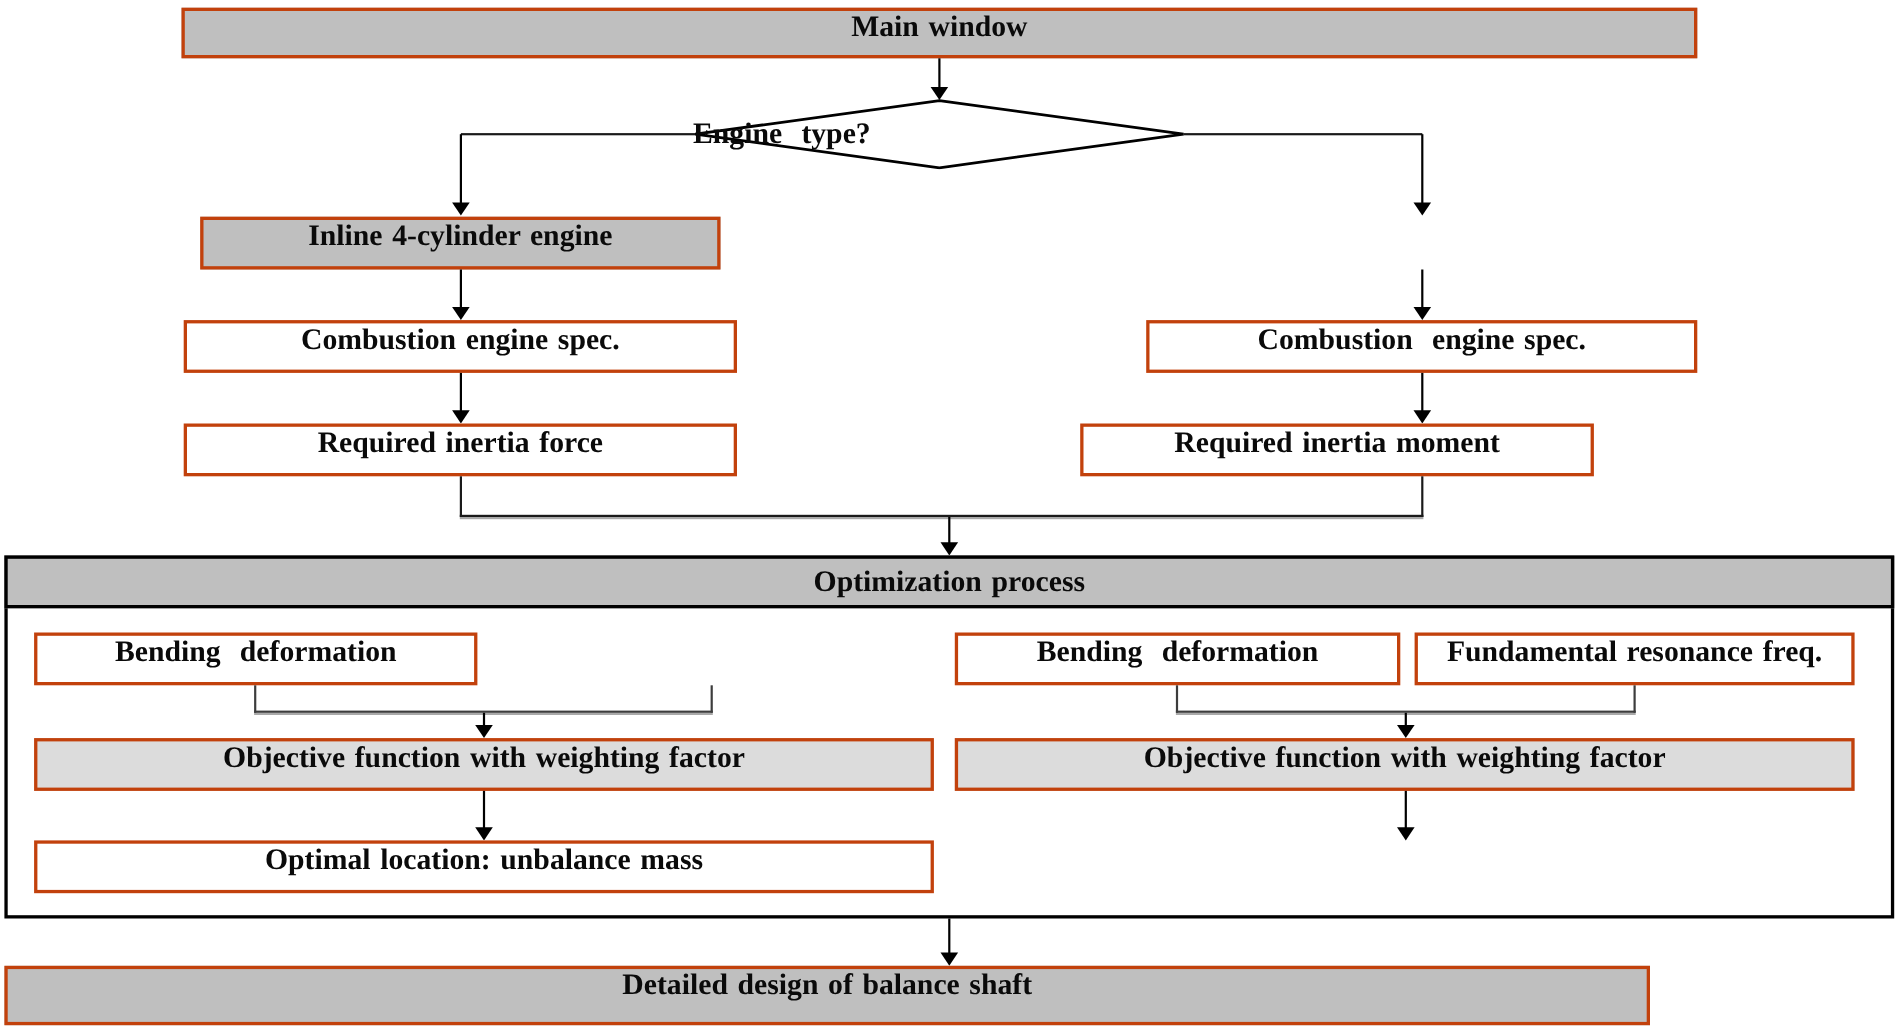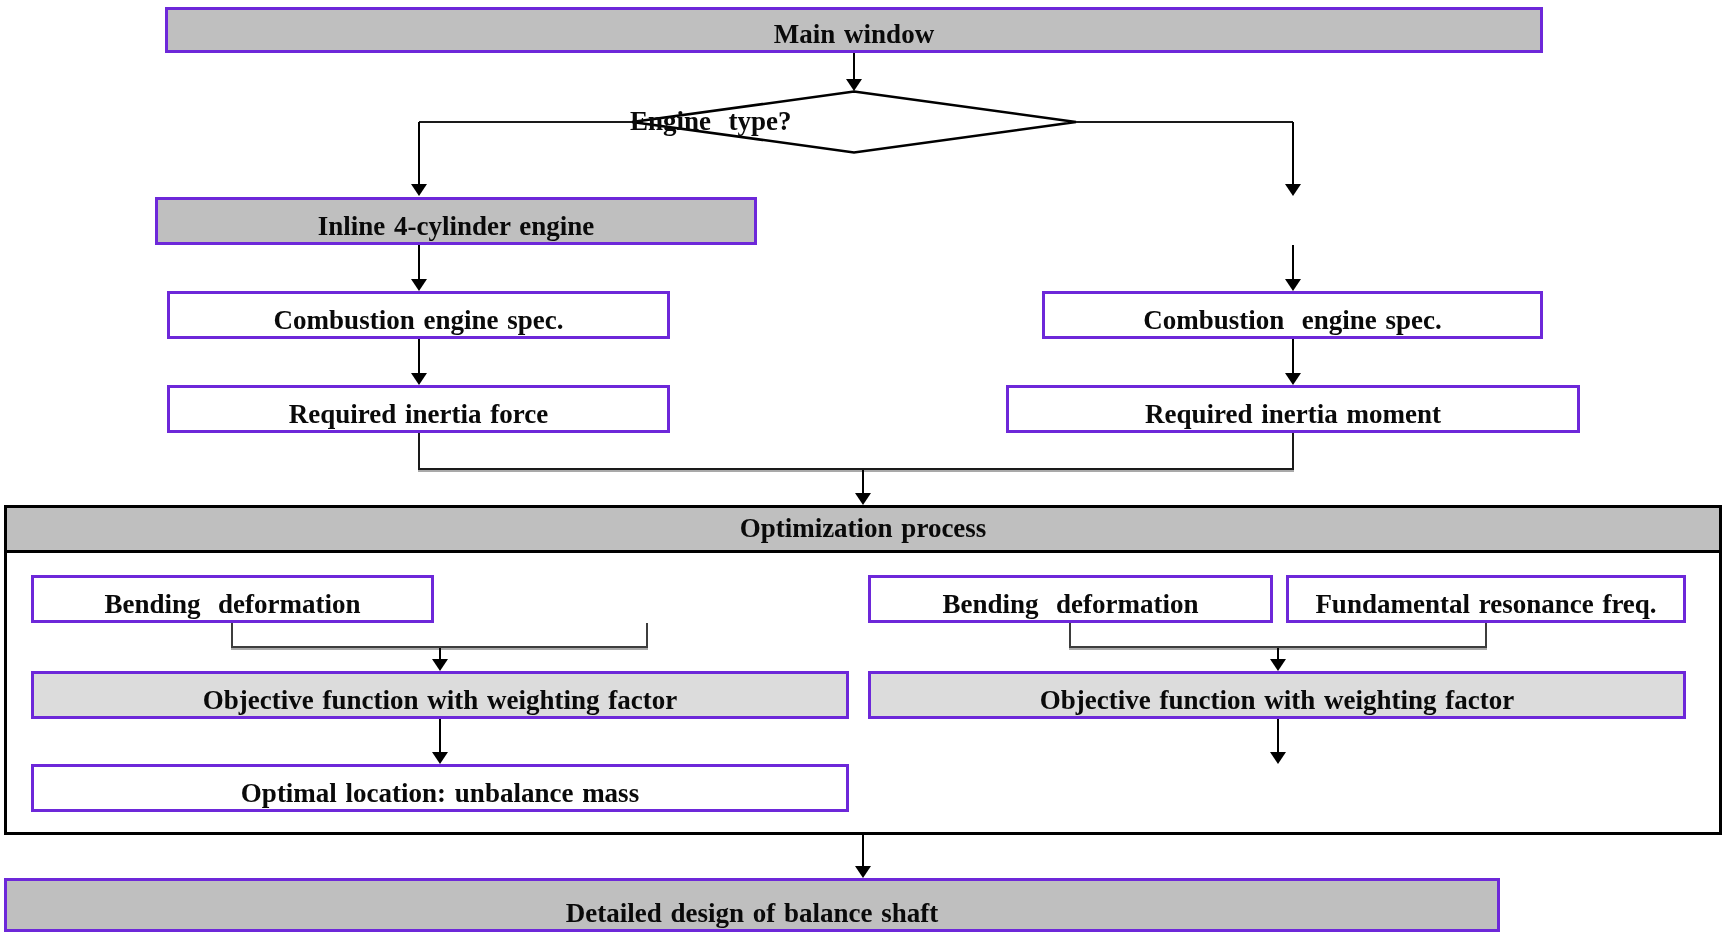--- a/index.html
+++ b/index.html
@@ -6,23 +6,23 @@
   #canvas {
     position:relative;
     width:1726px; height:938px;
     background:#ffffff;
     font-family:"Liberation Serif","DejaVu Serif",serif;
     overflow:hidden;
   }
   .box {
     position:absolute;
     box-sizing:border-box;
-    border:3px solid #6d28d9;
+    border:3px solid #c2410c;
     background:#ffffff;
-    display:flex; align-items:flex-end; justify-content:center;
+    display:flex; align-items:flex-start; justify-content:center;
   }
   .box.gray  { background:#bfbfbf; }
   .box.lgray { background:#dcdcdc; }
   .lbl {
     font-weight:bold;
     font-size:27px;
     color:#0a0a0a;
     white-space:pre;
     word-spacing:2px;
     text-align:center;
@@ -75,38 +75,38 @@
   </svg>
   <div class="diamond-lbl">
     <span class="lbl">Engine  type?</span>
   </div>
 
   <div class="hline" style="left:419px;top:121px;width:213px;height:2px"></div>
   <div class="varrow" style="left:411px;top:122px;height:74px"></div>
   <div class="hline" style="left:1076px;top:121px;width:217px;height:2px"></div>
   <div class="varrow" style="left:1285px;top:122px;height:74px"></div>
 
-  <div class="box gray" style="left:155px;top:197px;width:602px;height:48px">
+  <div class="box gray" style="left:182px;top:197px;width:473px;height:48px">
     <span class="lbl">Inline 4-cylinder engine</span>
   </div>
   <div class="varrow" style="left:411px;top:245px;height:46px"></div>
   <div class="box" style="left:167px;top:291px;width:503px;height:48px">
     <span class="lbl">Combustion engine spec.</span>
   </div>
   <div class="varrow" style="left:411px;top:339px;height:46px"></div>
   <div class="box" style="left:167px;top:385px;width:503px;height:48px">
     <span class="lbl">Required inertia force</span>
   </div>
 
   <div class="varrow" style="left:1285px;top:245px;height:46px"></div>
   <div class="box" style="left:1042px;top:291px;width:501px;height:48px">
     <span class="lbl">Combustion  engine spec.</span>
   </div>
   <div class="varrow" style="left:1285px;top:339px;height:46px"></div>
-  <div class="box" style="left:1006px;top:385px;width:574px;height:48px">
+  <div class="box" style="left:982px;top:385px;width:467px;height:48px">
     <span class="lbl">Required inertia moment</span>
   </div>
 
   <div class="vline" style="left:418px;top:433px;width:2px;height:37px"></div>
   <div class="vline" style="left:1292px;top:433px;width:2px;height:37px"></div>
   <div class="hline shadow" style="left:418px;top:468px;width:876px;height:2px"></div>
   <div class="varrow" style="left:855px;top:470px;height:35px"></div>
 
   <div class="opt-outer"></div>
   <div class="opt-header">

